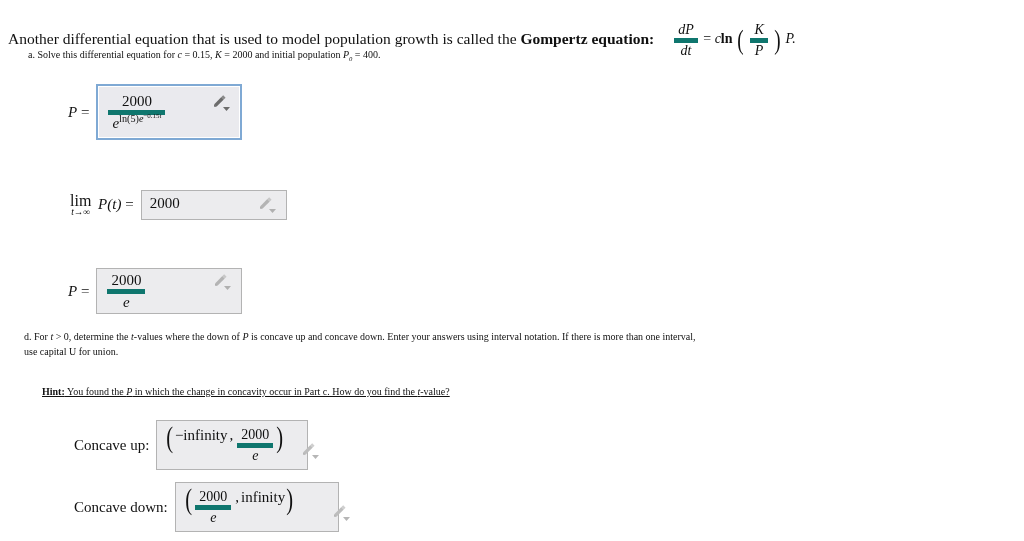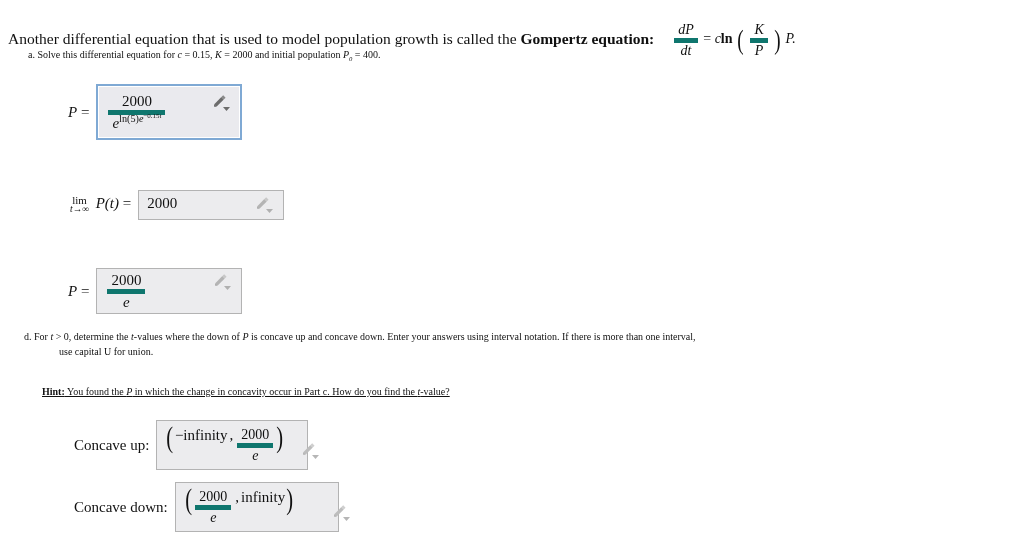--- a/index.html
+++ b/index.html
@@ -139,21 +139,21 @@
     transform: translateY(-20%);
   }
 
   .limwrap {
     display: inline-block;
     text-align: center;
     line-height: 1;
     vertical-align: middle;
     margin-right: 3px;
   }
-  .limwrap .limtop { display: block; font-size: 11px; }
+  .limwrap .limtop { display: block; font-size: 16px; }
   .limwrap .limbot { display: block; font-size: 9.5px; margin-top: -1px; }
 </style>
 </head>
 <body>
 
 <div class="page">
 
   <div class="intro">
     <span>Another differential equation that is used to model population growth is called the </span><span class="bold">Gompertz equation:</span>
     <span class="eqn math">
@@ -250,21 +250,21 @@
             </g>
             <polygon points="13,14 20,14 16.5,18" fill="#b0b0b0"></polygon>
           </svg>
         </span>
       </span>
     </div>
   </div>
 
   <div class="q" id="q-d">
     <div><span>d. For </span><span class="it">t</span><span> &gt; 0, determine the </span><span class="it">t</span><span>-values where the down of </span><span class="it">P</span><span> is concave up and concave down. Enter your answers using interval notation. If there is more than one interval,</span></div>
-    <div style="margin-left:35px">use capital U for union.</div>
+    <div style="margin-left:0">use capital U for union.</div>
   </div>
 
   <div class="q" id="q-hint">
     <span class="bold">Hint:</span><span> You found the </span><span class="it">P</span><span> in which the change in concavity occur in Part c. How do you find the </span><span class="it">t</span><span>-value?</span>
   </div>
 
   <div class="row" id="row-cu">
     <span class="label">Concave up:</span>
     <div class="answerbox" id="box-cu">
       <span class="content math">

